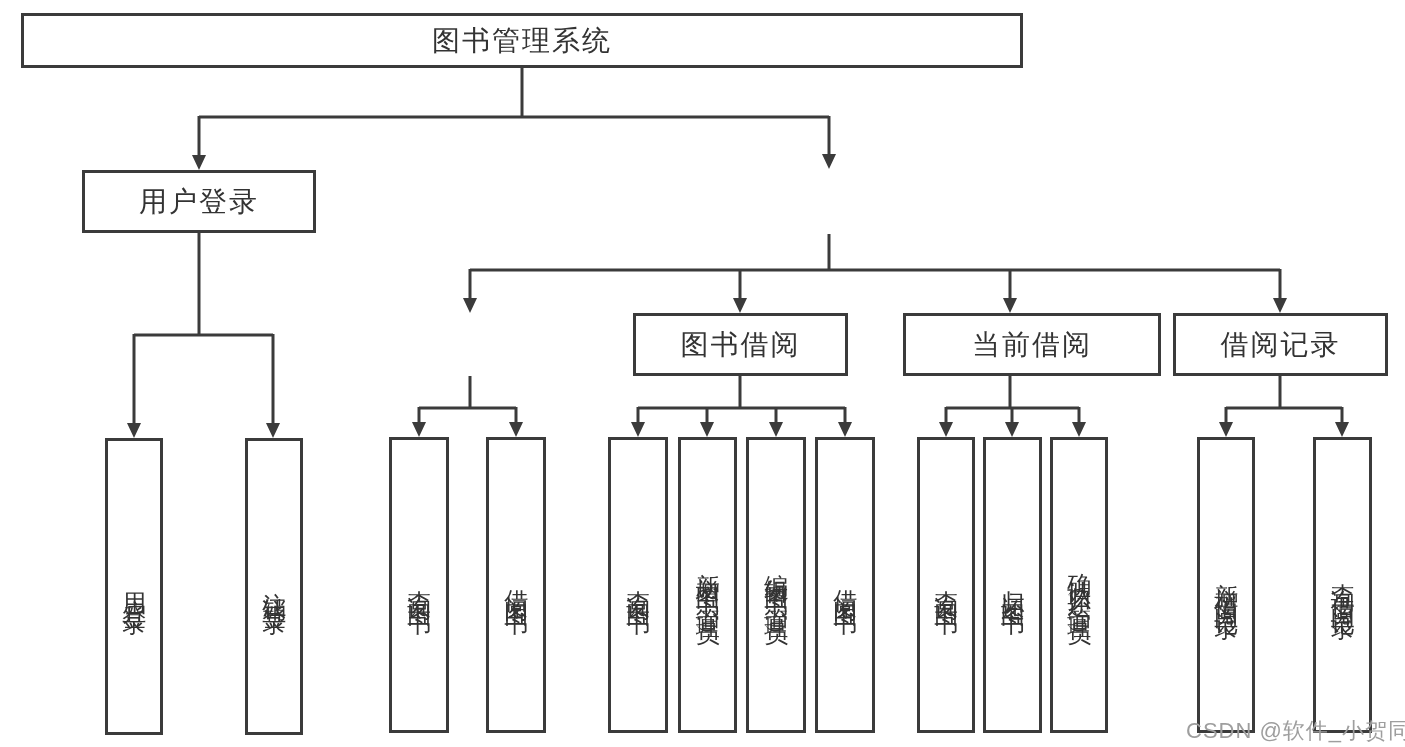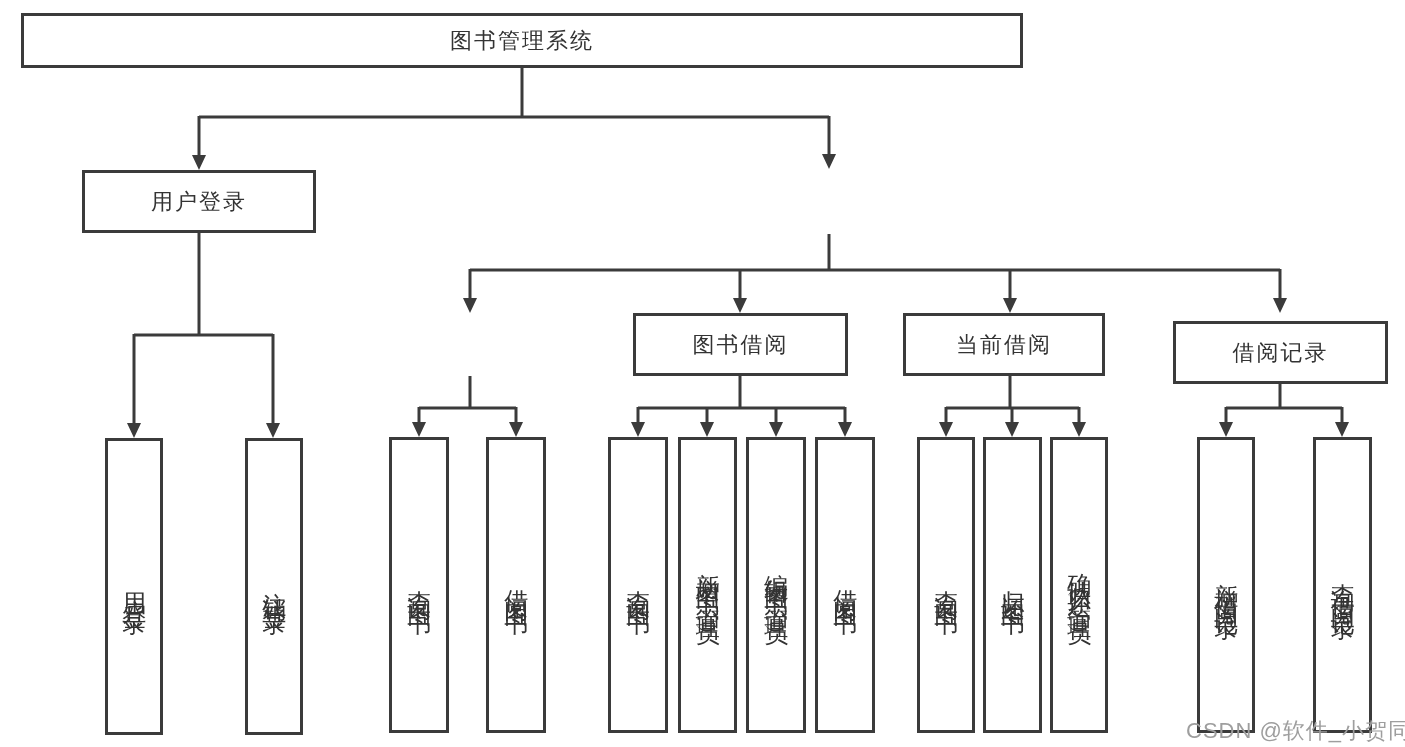--- a/index.html
+++ b/index.html
@@ -23,21 +23,21 @@
     position: absolute;
     border: 3px solid var(--line);
     background: #ffffff;
     display: flex;
     align-items: center;
     justify-content: center;
     color: var(--text);
     box-sizing: border-box;
   }
   .hbox span {
-    font-size: 22px;
+    font-size: 28px;
     letter-spacing: 2px;
     white-space: nowrap;
   }
   .vbox span {
     writing-mode: vertical-rl;
     text-orientation: mixed;
     font-size: 24px;
     letter-spacing: 7px;
     line-height: 1.1;
     white-space: nowrap;
@@ -125,24 +125,24 @@
     <span>图书管理系统</span>
   </div>
 
   <div class="box hbox" style="left:82px; top:170px; width:234px; height:63px;">
     <span>用户登录</span>
   </div>
 
   <div class="box hbox" style="left:633px; top:313px; width:215px; height:63px;">
     <span>图书借阅</span>
   </div>
-  <div class="box hbox" style="left:903px; top:313px; width:202px; height:63px;">
+  <div class="box hbox" style="left:903px; top:313px; width:258px; height:63px;">
     <span>当前借阅</span>
   </div>
-  <div class="box hbox" style="left:1173px; top:321px; width:215px; height:63px;">
+  <div class="box hbox" style="left:1173px; top:313px; width:215px; height:63px;">
     <span>借阅记录</span>
   </div>
 
   <div class="box vbox" style="left:105px; top:438px; width:58px; height:297px;">
     <span>用户登录</span>
   </div>
   <div class="box vbox" style="left:245px; top:438px; width:58px; height:297px;">
     <span>注销登录</span>
   </div>
 

